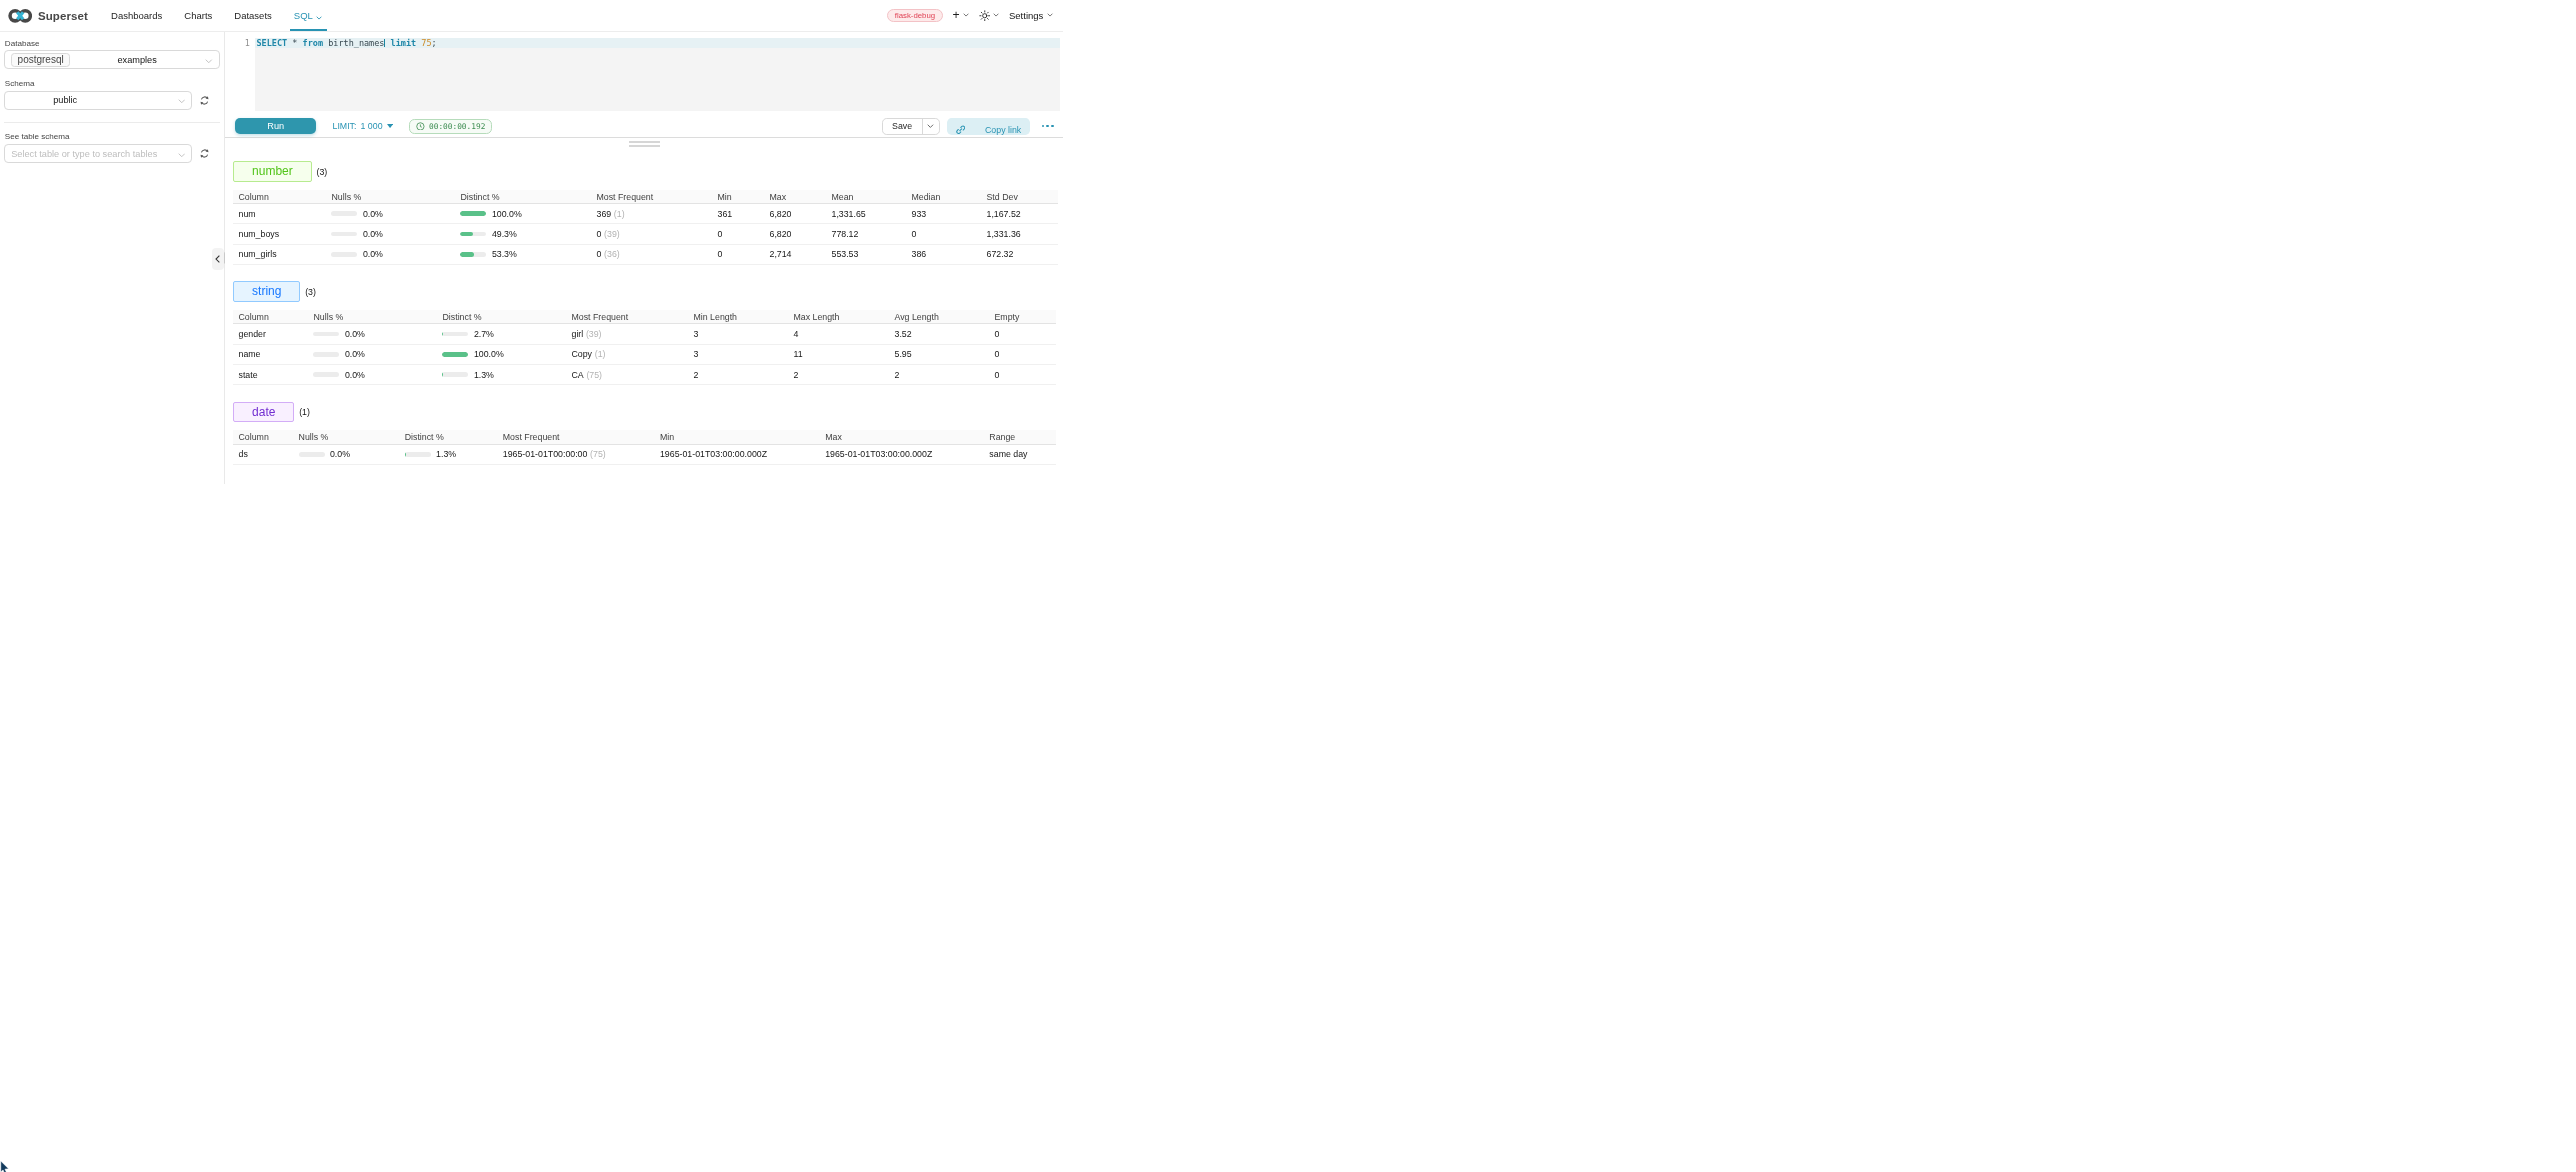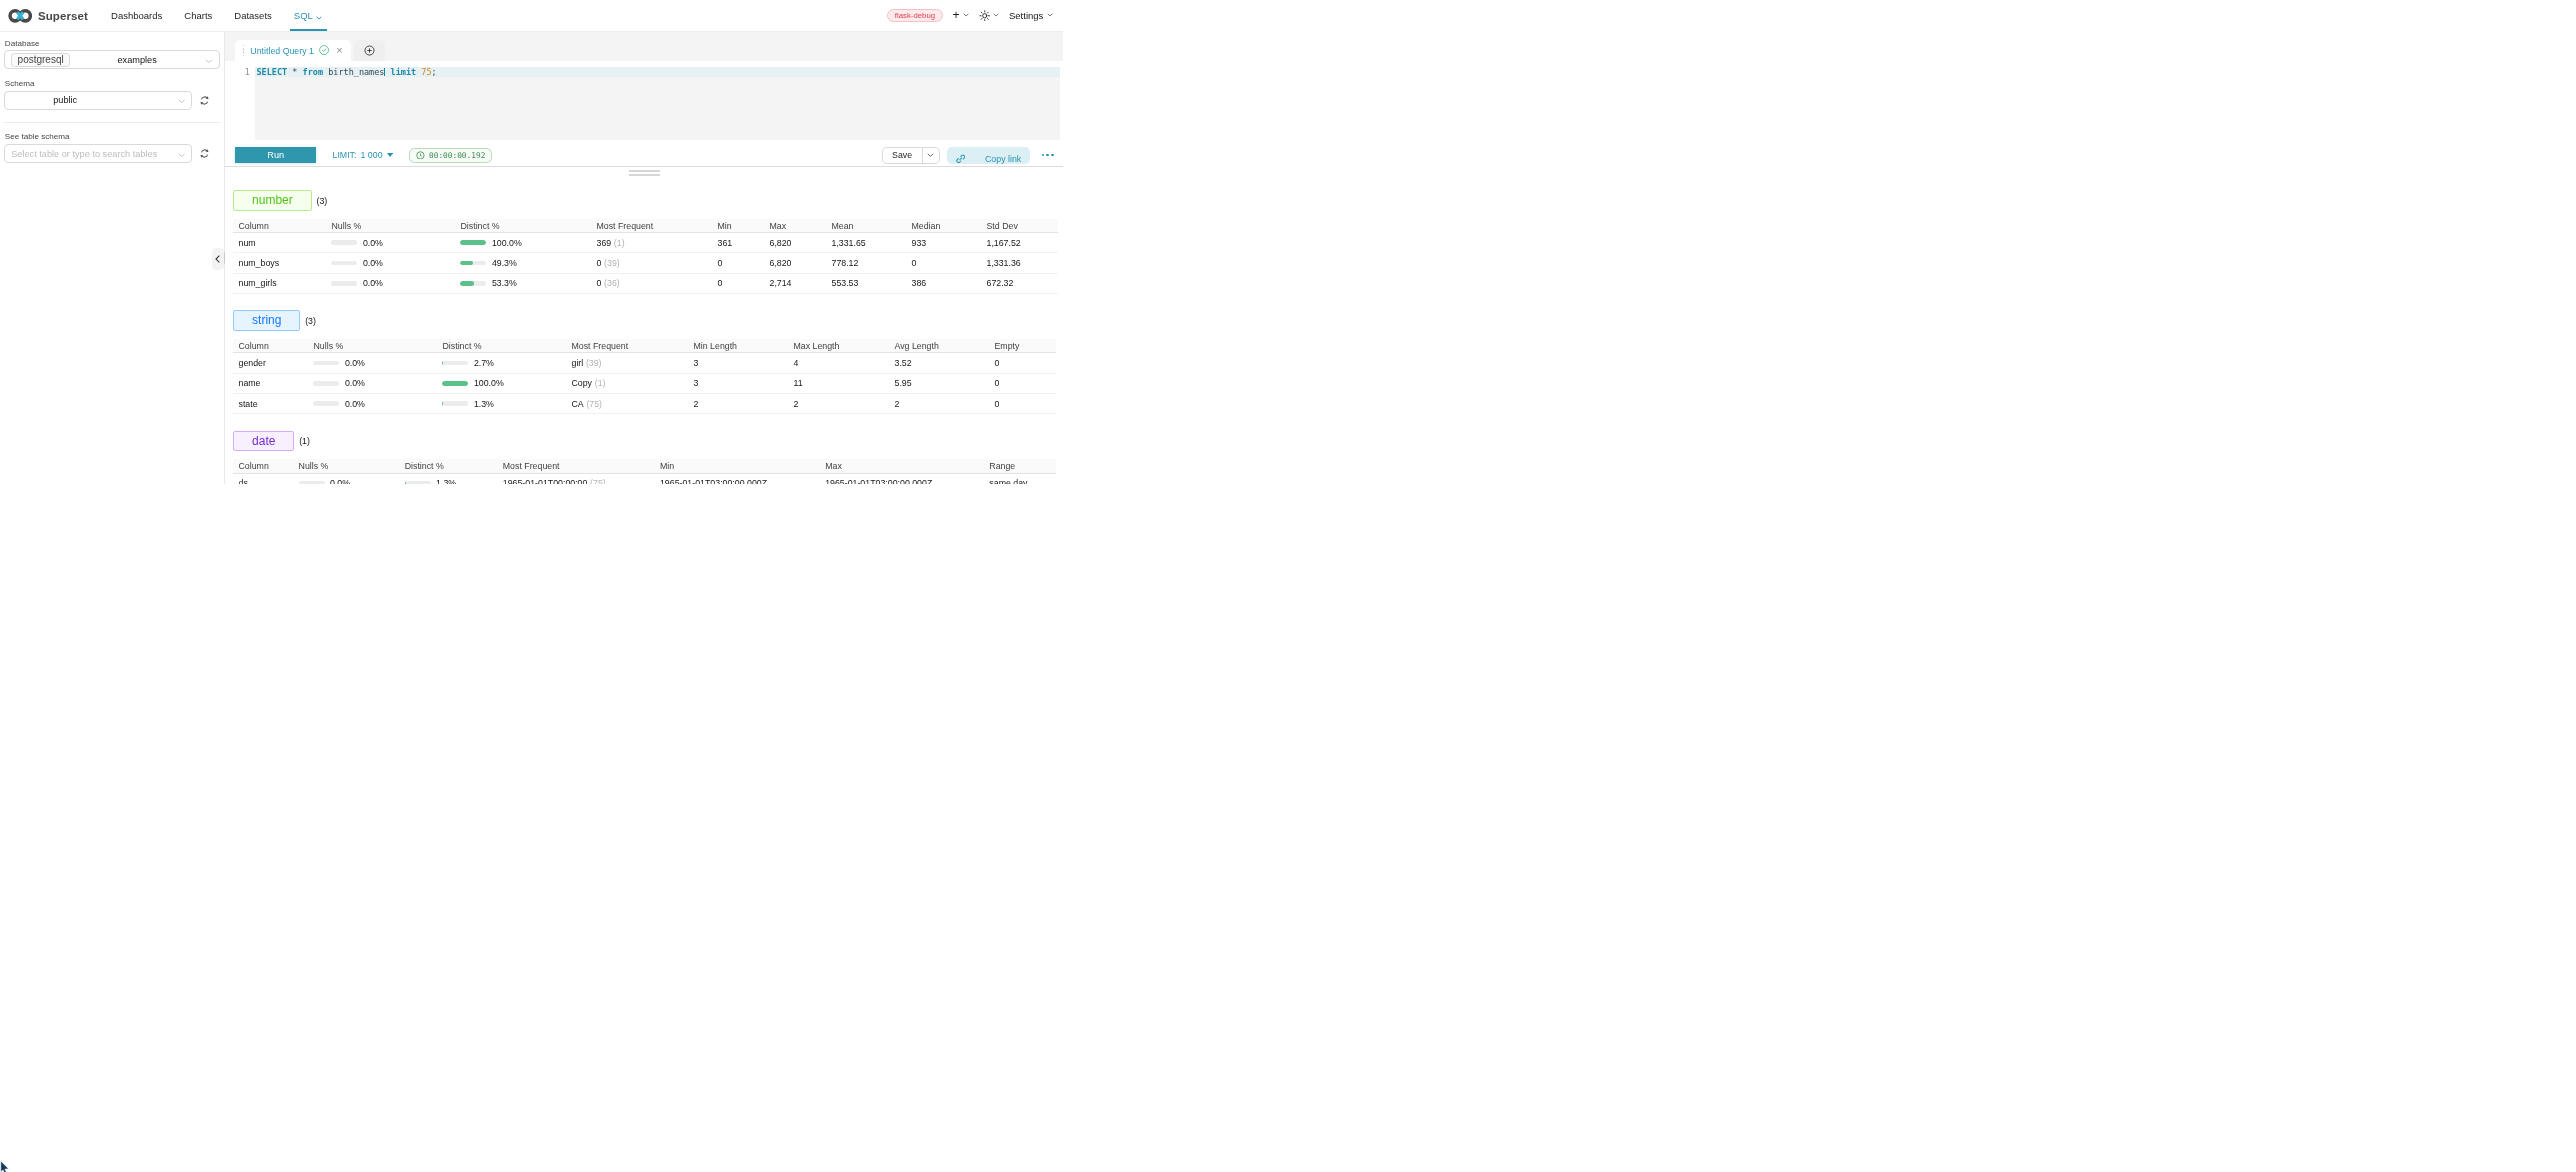--- a/index.html
+++ b/index.html
@@ -58,21 +58,21 @@
   .gutter-cell { width:22px; min-width:22px; text-align:right; padding-right:4.7px; color:#909090; background:#fff; }
   .code-cell { flex:1; background:#e6f1f4; padding-left:2px; white-space:pre; cursor:text; }
   .tok-keyword { color:#1f87a8; font-weight:700; }
   .tok-plain { color:#37474f; }
   .tok-number { color:#cc8a26; }
   .cursor { display:inline-block; width:1px; height:8.1px; background:#1a85a0; vertical-align:-1px; }
   .editor-empty { position:absolute; left:22px; right:0; top:16.3px; bottom:4.1px; background:#f4f4f4; }
 
   
   .toolbar { height:23px; display:flex; align-items:center; padding:0 8.1px 0 10.2px; border-bottom:0.7px solid #dcdcdc; background:#fff; }
-  .run-btn { width:81px; height:16.3px; border:none; border-radius:0; background:#2e96ad; color:#fff; font-size:9.2px; font-family:inherit; cursor:pointer; box-shadow:0 1.4px 3.4px rgba(46,150,173,.3); }
+  .run-btn { width:81px; height:16.3px; border:none; border-radius:5px; background:#2e96ad; color:#fff; font-size:9.2px; font-family:inherit; cursor:pointer; box-shadow:0 1.4px 3.4px rgba(46,150,173,.3); }
   .limit { display:flex; align-items:center; margin-left:16.3px; cursor:pointer; color:#2893b3; font-size:8.8px; font-weight:500; gap:4.1px; }
   .timer { margin-left:16.3px; height:15px; display:flex; align-items:center; gap:4.1px; padding:0 6.1px; border:0.7px solid #b6dcbb; border-radius:5.4px; background:#f6fbf6; color:#3d8c51; font-family:"DejaVu Sans Mono", monospace; font-size:7.8px; }
   .toolbar-spacer { flex:1; }
   .save-split { display:flex; height:17px; border:0.7px solid #d9d9d9; border-radius:4.7px; overflow:hidden; background:#fff; }
   .save-main { padding:0 9.5px; display:flex; align-items:center; font-size:8.8px; color:#262626; cursor:pointer; border-right:0.7px solid #d9d9d9; }
   .save-caret { width:16.3px; display:flex; align-items:center; justify-content:center; cursor:pointer; }
   .copy-link { margin-left:6.8px; height:17px; border-radius:4.7px; background:#dceff4; display:flex; align-items:flex-end; gap:20px; padding:0 8.8px; color:#2893b3; font-size:8.8px; font-weight:500; cursor:pointer; }
   .more-dots { margin-left:10.2px; display:flex; gap:2.4px; cursor:pointer; padding:2.7px 1.4px; }
   .more-dots i { width:2.4px; height:2.4px; border-radius:50%; background:#2893b3; }
 
@@ -233,45 +233,20 @@
 
   <div class="collapse-handle">
     <svg width="5.4" height="8.1" viewBox="0 0 8 12">
         <polyline points="6.5,1 1.5,6 6.5,11" fill="none" stroke="#333" stroke-width="1.6"></polyline>
       </svg>
   </div>
   <div class="side-scroll-thumb"></div>
 
   <div class="main">
 
-    <div class="tab-bar">
-      <div class="query-tab">
-        <span class="drag-dots">
-            <i></i>
-            <i></i>
-            <i></i>
-            <i></i>
-          </span>
-        <span class="query-tab-title">Untitled Query 1</span>
-        <span style="display:flex;">
-          <svg width="10.2" height="10.2" viewBox="0 0 15 15" fill="none" stroke="#5ac189" stroke-width="1.3">
-            <circle cx="7.5" cy="7.5" r="6.6"></circle>
-            <polyline points="4.6,7.7 6.6,9.6 10.4,5.5" stroke-width="1.4"></polyline>
-          </svg>
-        </span>
-        <span class="tab-close">×</span>
-      </div>
-      <div class="new-tab">
-        <svg width="11" height="11" viewBox="0 0 16 16" fill="none" stroke="#262626" stroke-width="1.2">
-          <circle cx="8" cy="8" r="6.6"></circle>
-          <line x1="8" y1="4.8" x2="8" y2="11.2"></line>
-            <line x1="4.8" y1="8" x2="11.2" y2="8"></line>
-        </svg>
-      </div>
-    </div>
 
     <div class="editor">
       <div class="editor-toppad"></div>
       <div class="code-line">
         <span class="gutter-cell">1</span>
         <span class="code-cell" id="sql-code"><span class="tok-keyword">SELECT</span><span class="tok-plain"> * </span><span class="tok-keyword">from</span><span class="tok-plain"> birth_names</span><span class="cursor"></span><span class="tok-plain"> </span><span class="tok-keyword">limit</span><span class="tok-plain"> </span><span class="tok-number">75</span><span class="tok-plain">;</span></span>
       </div>
       <div class="editor-empty"></div>
     </div>
 

